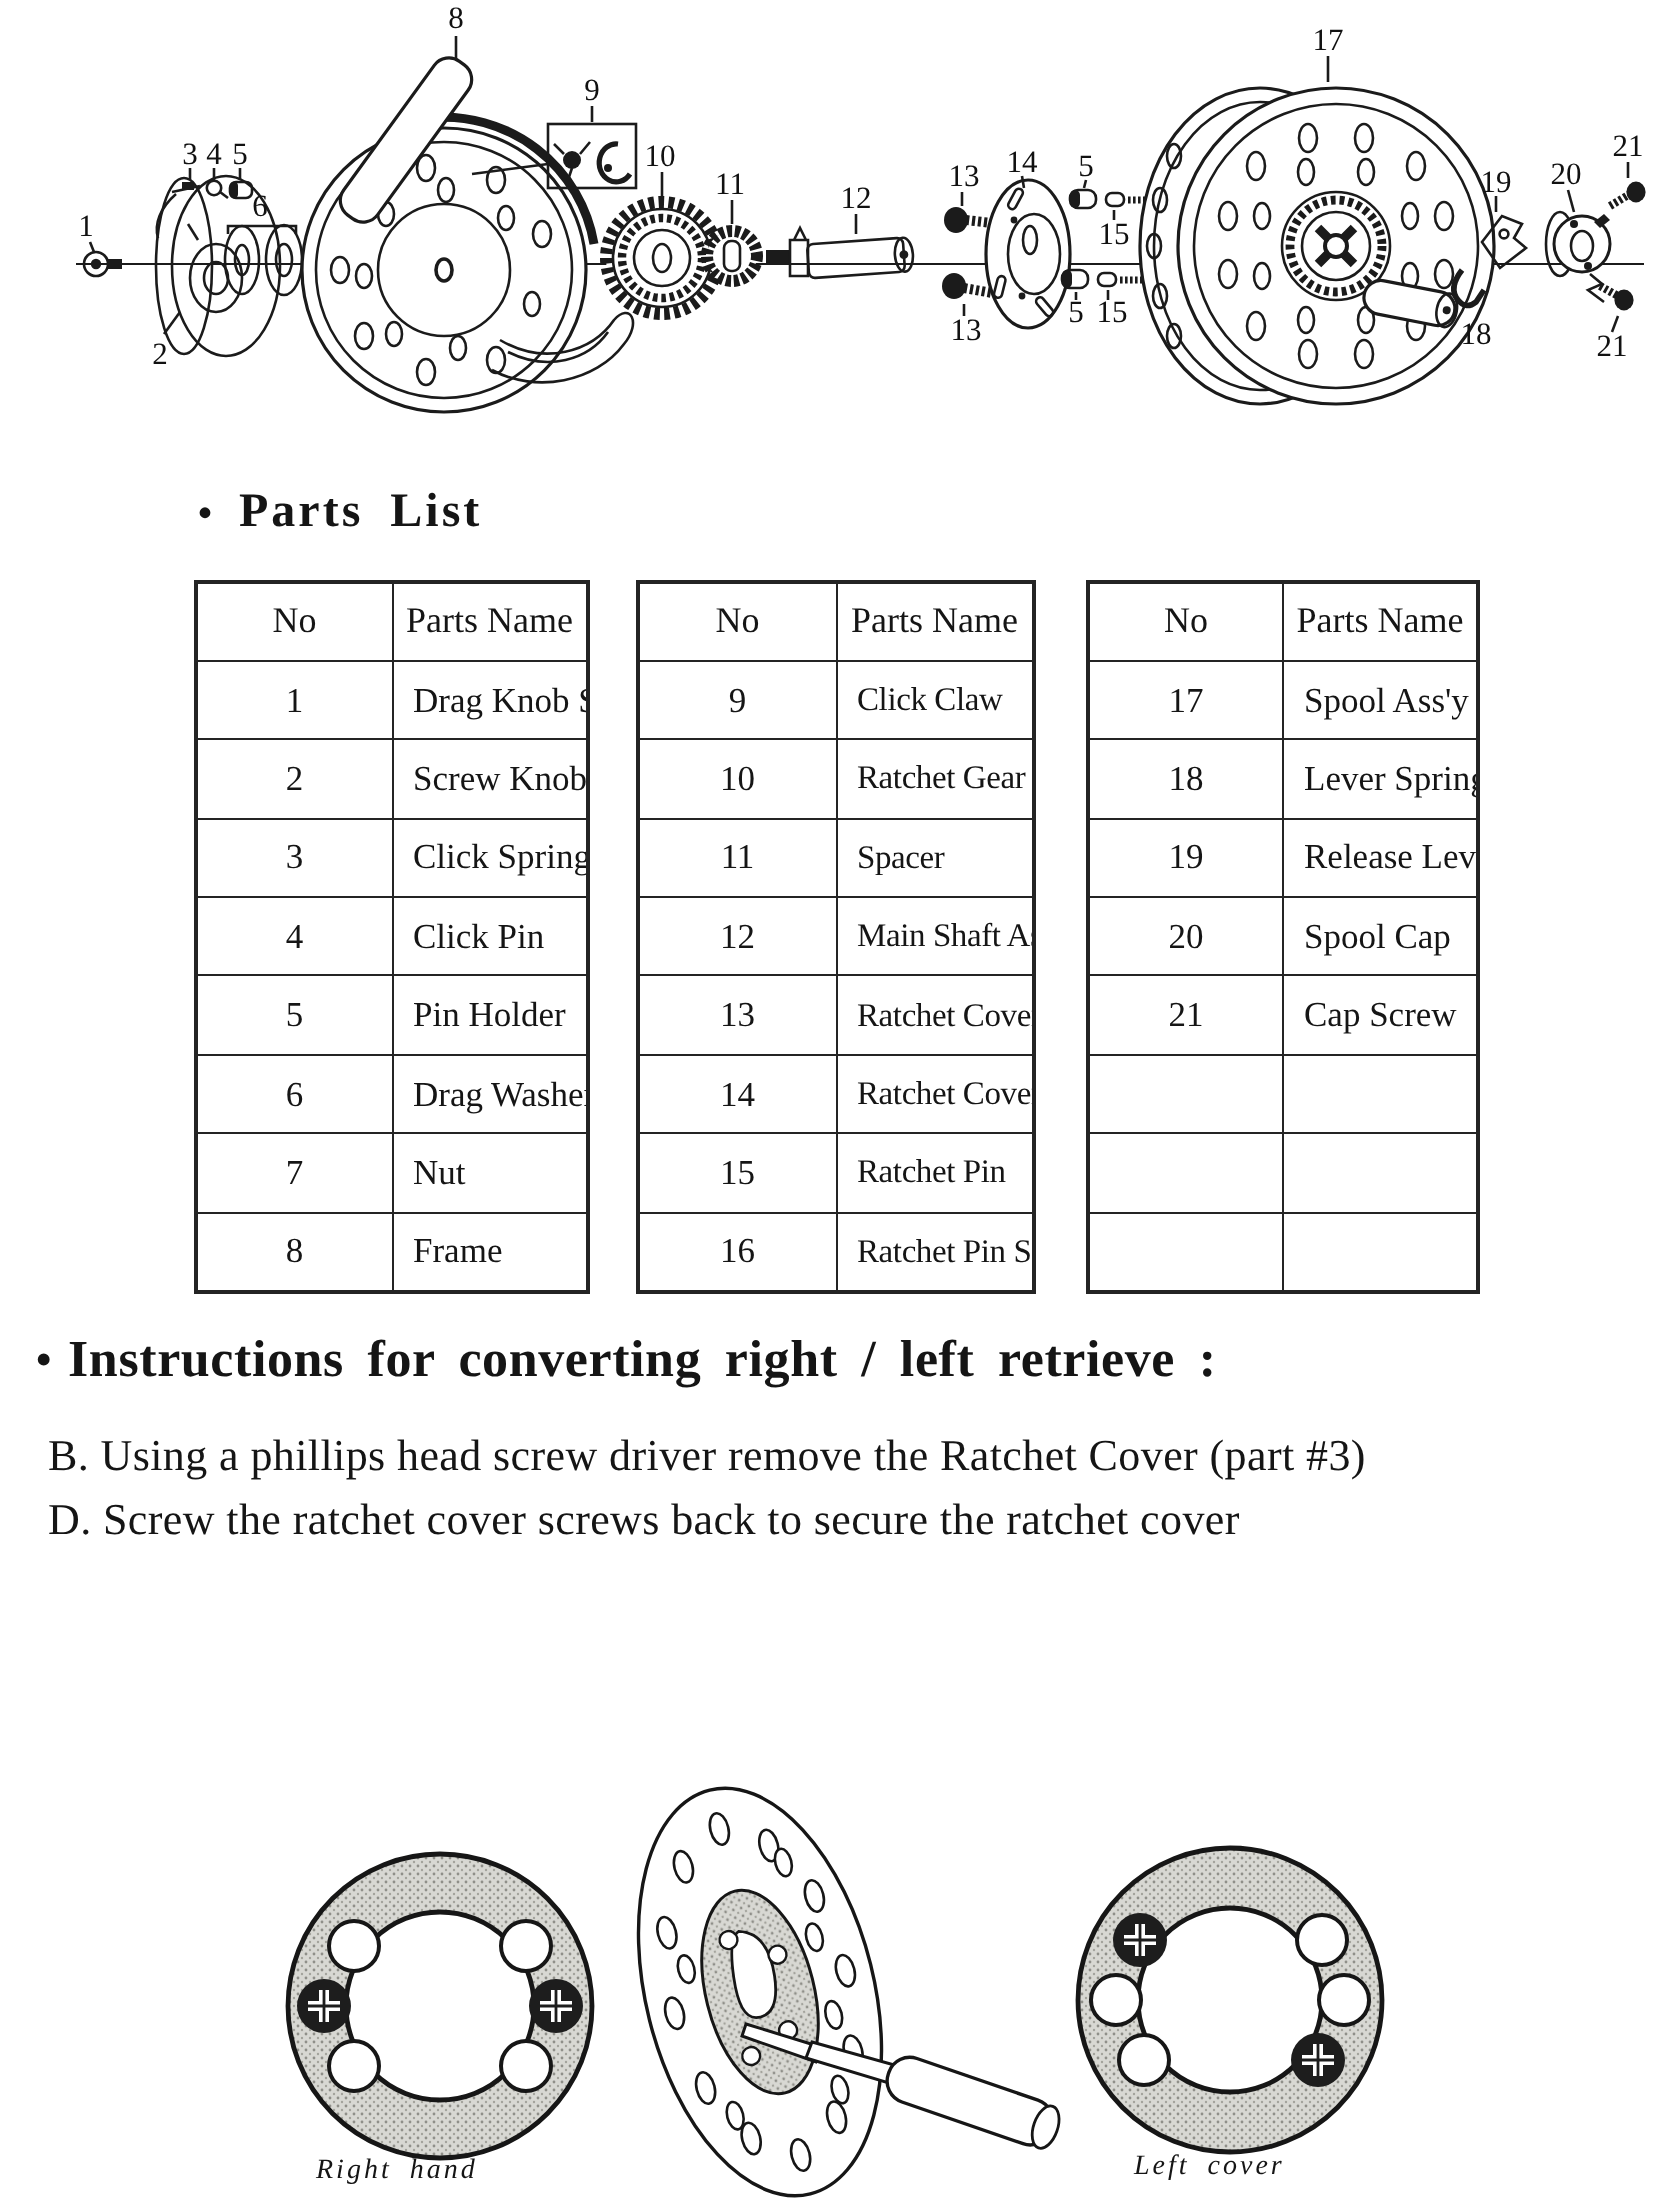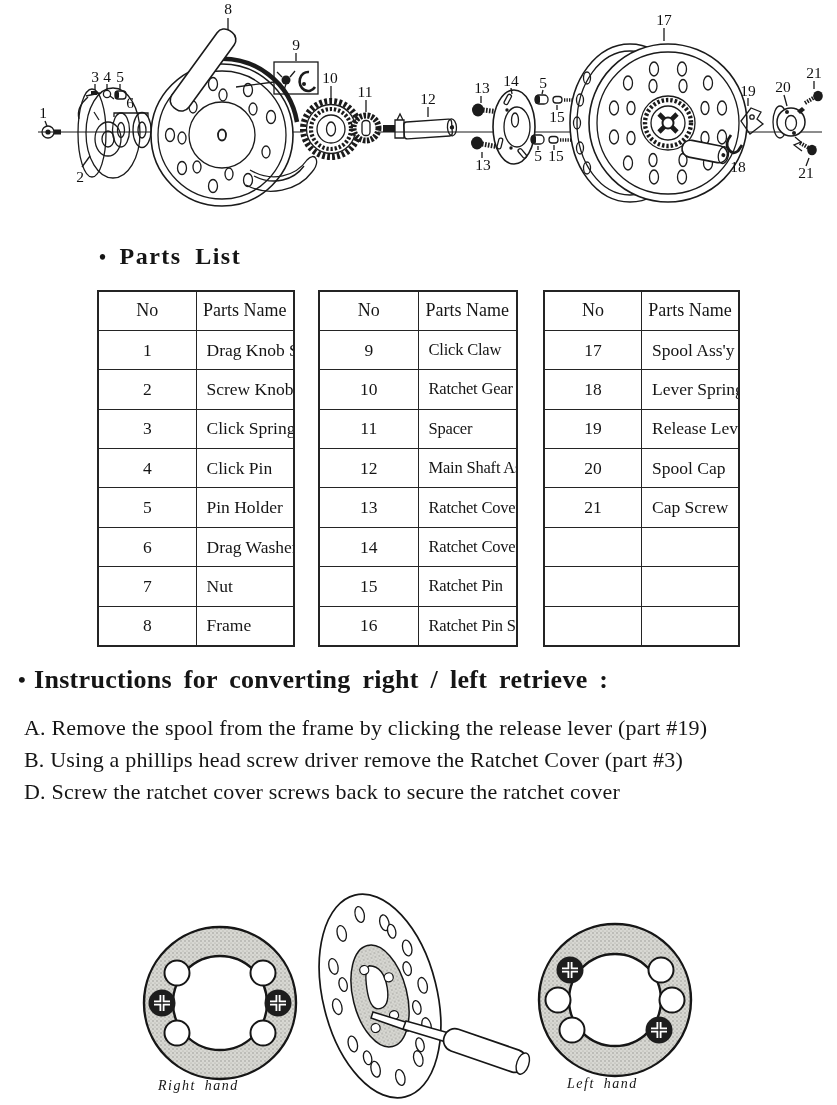--- a/index.html
+++ b/index.html
@@ -454,21 +454,20 @@
         </tr>
       </tbody>
   </table>
 
   <div class="section-title" id="instructions-title">
     <span class="bullet">•</span>
     <span>Instructions for converting right / left retrieve :</span>
   </div>
 
   <div class="steps">
-    <div class="step">A. Remove the spool from the frame by clicking the release lever (part #19)</div>
     <div class="step">B. Using a phillips head screw driver remove the Ratchet Cover (part #3)</div>
     <div class="step">D. Screw the ratchet cover screws back to secure the ratchet cover</div>
   </div>
 
   <svg id="diagram-bottom" width="837" height="237" viewBox="0 0 837 237" style="top:868px;">
     <defs>
       <pattern id="stip" width="4" height="4" patternUnits="userSpaceOnUse">
         <rect width="4" height="4" fill="#d8d8d3"></rect>
         <circle cx="1" cy="1" r="0.7" fill="#8f8f89"></circle>
         <circle cx="3" cy="3" r="0.6" fill="#a3a39c"></circle>
@@ -554,15 +553,15 @@
       </g>
       <g>
         <circle cx="659" cy="162" r="13.5" fill="#1d1d1d"></circle>
         <path d="M651,159.5 h16 v5 h-16 z M656.5,154 h5 v16 h-5 z" fill="#fff"></path>
         <path d="M651,162 h16 M659,154 v16" stroke="#1d1d1d" stroke-width="1.4"></path>
       </g>
     </g>
   </svg>
 
   <div class="hand-caption" id="right-hand-caption">Right hand</div>
-  <div class="hand-caption" id="left-hand-caption">Left hand</div>
+  <div class="hand-caption" id="left-hand-caption">Left cover</div>
 
 </div>
 
 </body></html>

